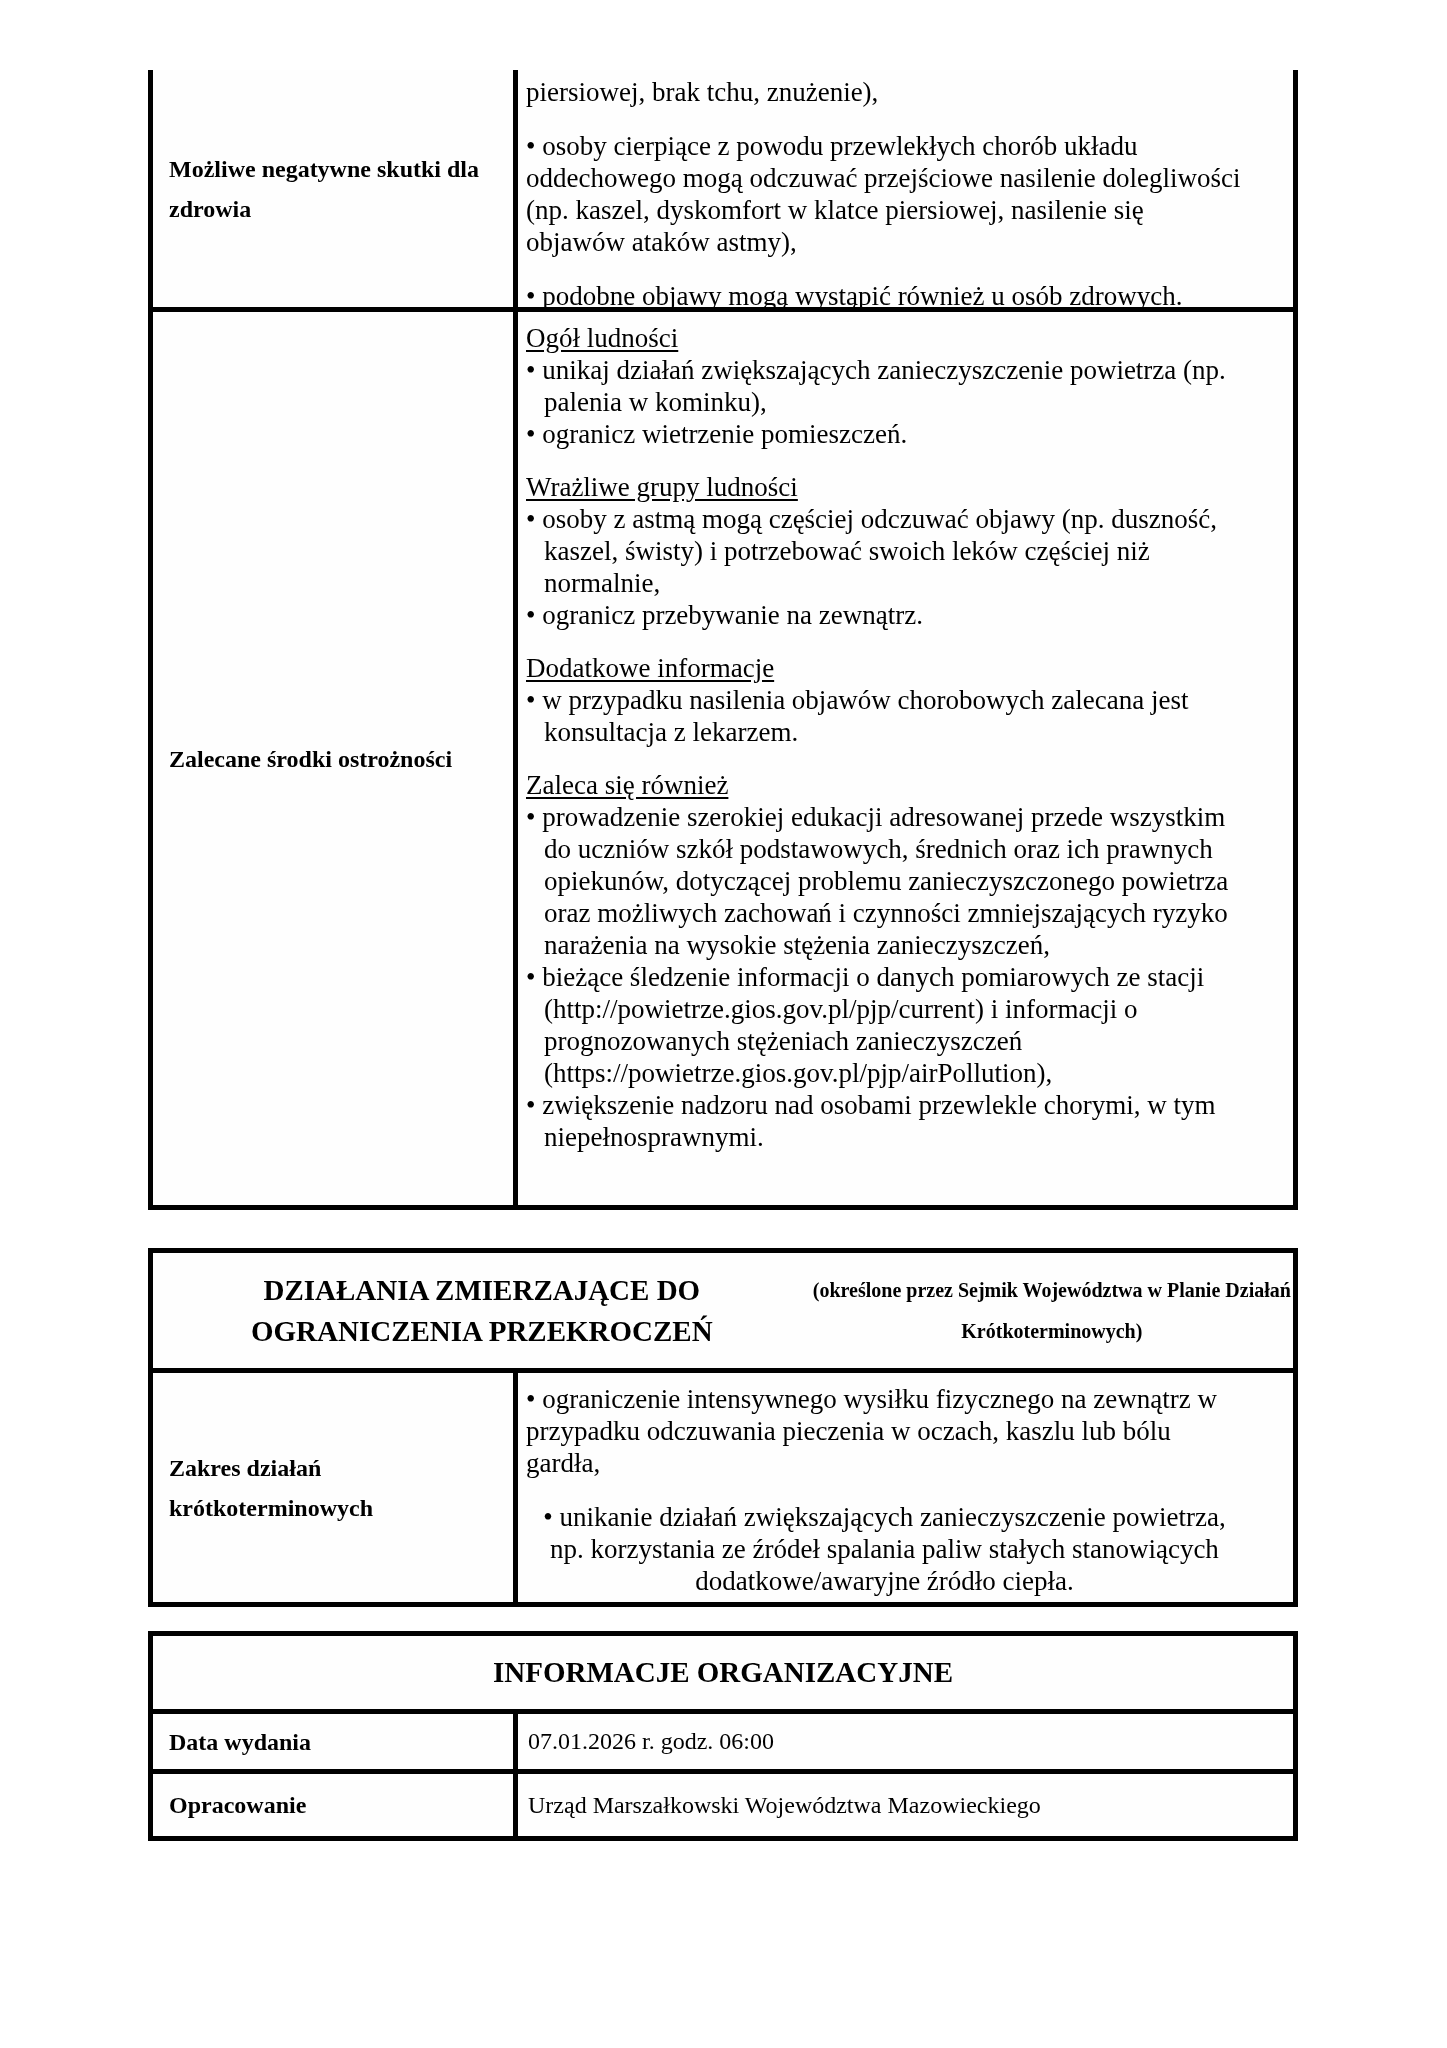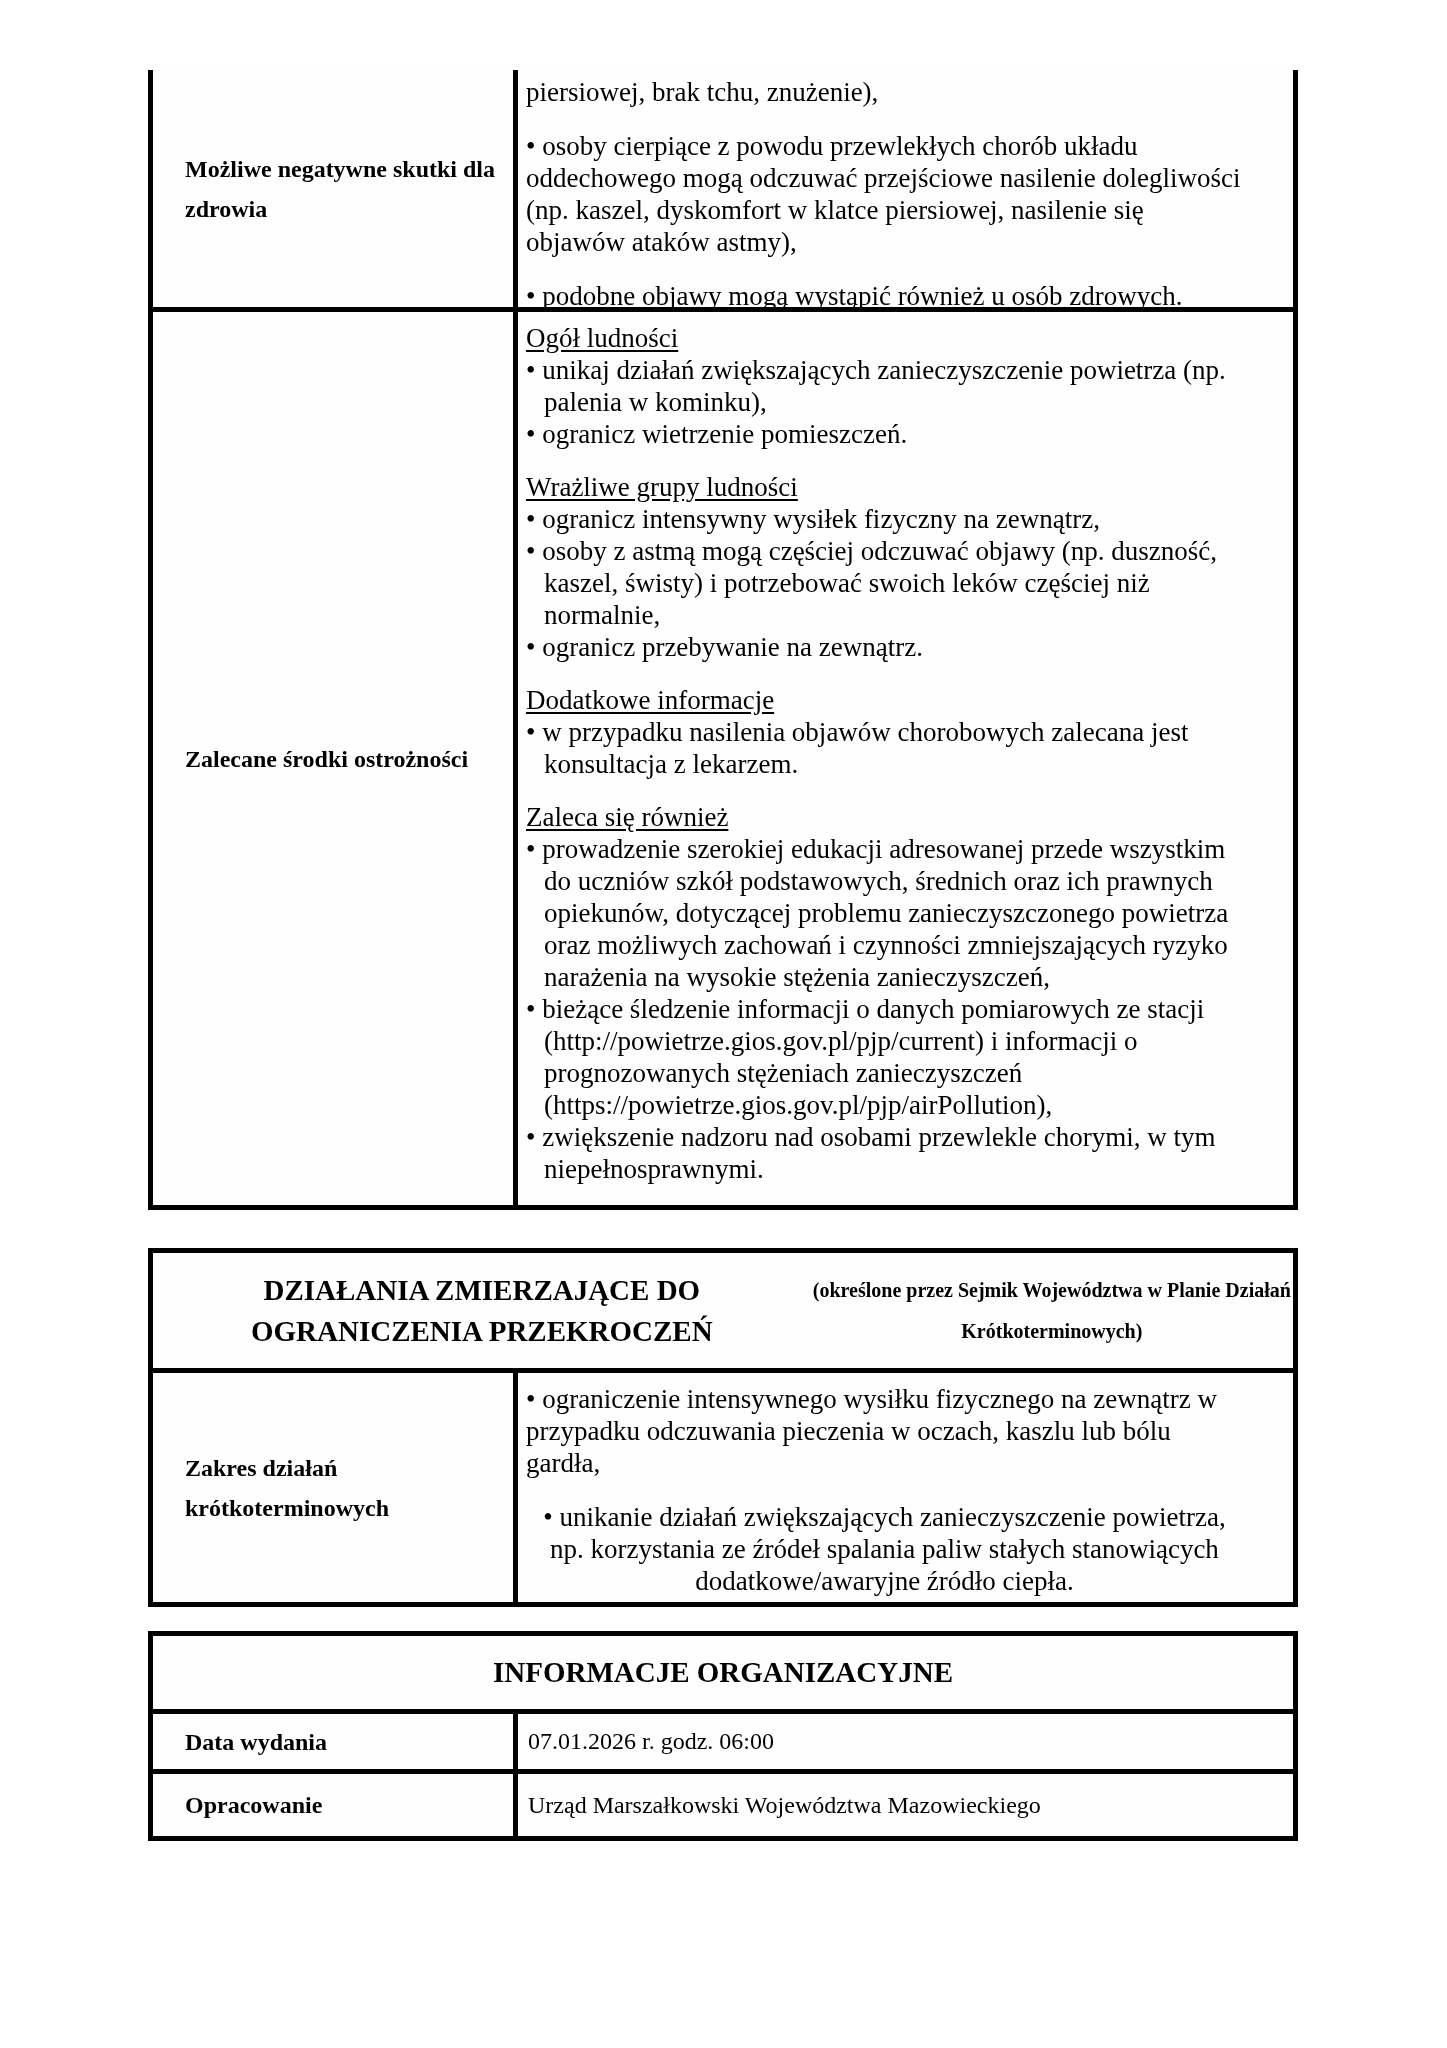--- a/index.html
+++ b/index.html
@@ -18,21 +18,21 @@
     box-sizing:border-box;width:1150px;
     border:5px solid #000;
     background:#fefefe;
   }
   .tbl1{border-top:none;}
   .trow{display:flex;box-sizing:border-box;}
   .label-cell{
     box-sizing:border-box;flex:0 0 365px;width:365px;
     border-right:5px solid #000;
     display:flex;align-items:center;
-    padding:6px 10px 6px 32px;
+    padding:6px 10px 6px 16px;
   }
   .label-text{
     font-weight:bold;font-size:24px;line-height:40px;
   }
   .content-cell{
     box-sizing:border-box;flex:1;
     font-size:27px;line-height:32px;
     padding:6px 50px 6px 8px;
   }
   .t1r1{height:242px;border-bottom:5px solid #000;}
@@ -86,21 +86,20 @@
         <div class="label-text">Zalecane środki ostrożności</div>
       </div>
       <div class="content-cell">
         <div class="section">
           <div class="sec-heading">Ogół ludności</div>
           <div class="li">• unikaj działań zwiększających zanieczyszczenie powietrza (np. palenia w kominku),</div>
           <div class="li">• ogranicz wietrzenie pomieszczeń.</div>
         </div>
         <div class="section">
           <div class="sec-heading">Wrażliwe grupy ludności</div>
-          <div class="li">• ogranicz intensywny wysiłek fizyczny na zewnątrz,</div>
           <div class="li">• osoby z astmą mogą częściej odczuwać objawy (np. duszność, kaszel, świsty) i potrzebować swoich leków częściej niż normalnie,</div>
           <div class="li">• ogranicz przebywanie na zewnątrz.</div>
         </div>
         <div class="section">
           <div class="sec-heading">Dodatkowe informacje</div>
           <div class="li">• w przypadku nasilenia objawów chorobowych zalecana jest konsultacja z lekarzem.</div>
         </div>
         <div class="section">
           <div class="sec-heading">Zaleca się również</div>
           <div class="li">• prowadzenie szerokiej edukacji adresowanej przede wszystkim do uczniów szkół podstawowych, średnich oraz ich prawnych opiekunów, dotyczącej problemu zanieczyszczonego powietrza oraz możliwych zachowań i czynności zmniejszających ryzyko narażenia na wysokie stężenia zanieczyszczeń,</div>

